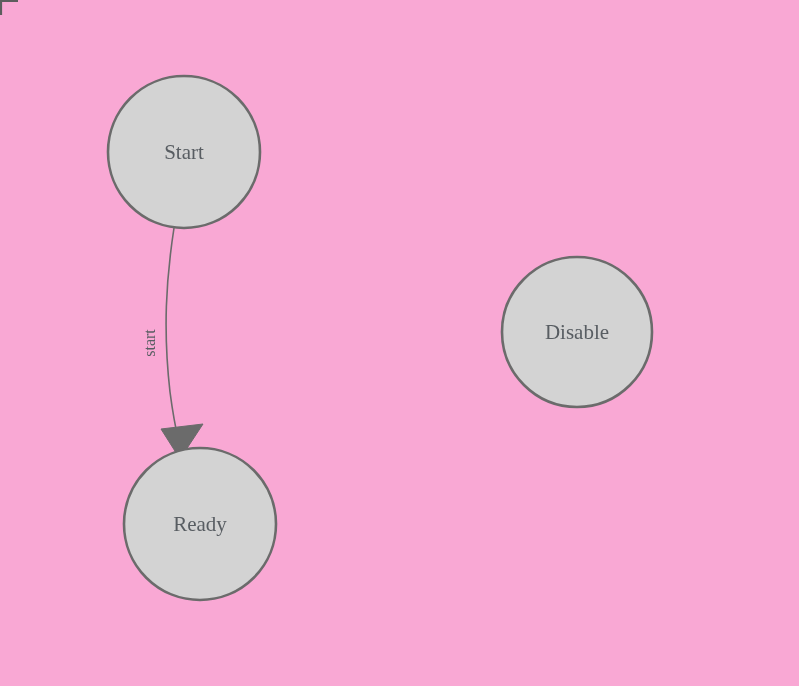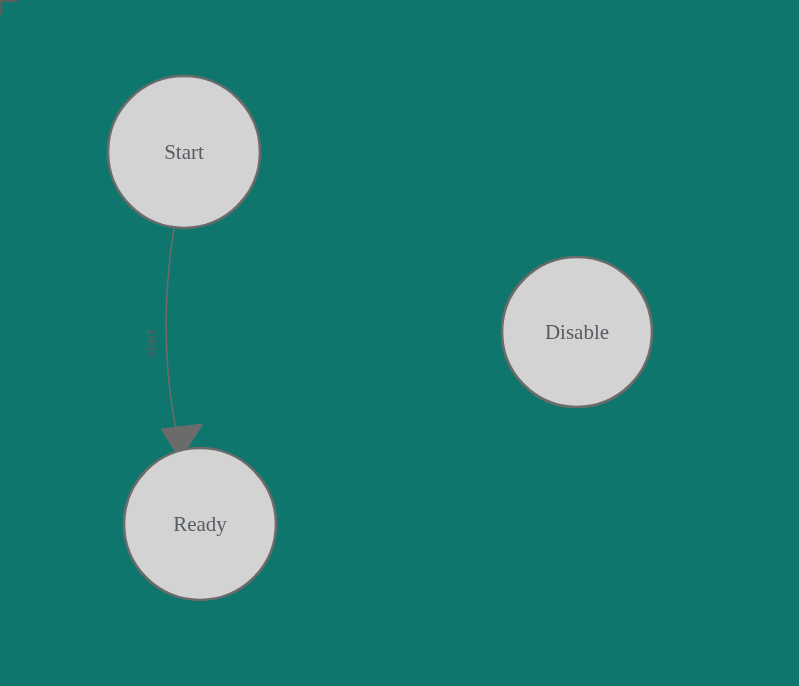--- a/index.html
+++ b/index.html
@@ -11,21 +11,21 @@
   body {
     width: 799px;
     height: 686px;
     overflow: hidden;
     font-family: "Liberation Serif", "DejaVu Serif", serif;
   }
   #diagram-canvas {
     position: relative;
     width: 799px;
     height: 686px;
-    background: #0f766e;
+    background: #f9a8d4;
   }
   #diagram-svg {
     position: absolute;
     top: 0;
     left: 0;
     width: 799px;
     height: 686px;
     display: block;
   }
   .node-circle {

